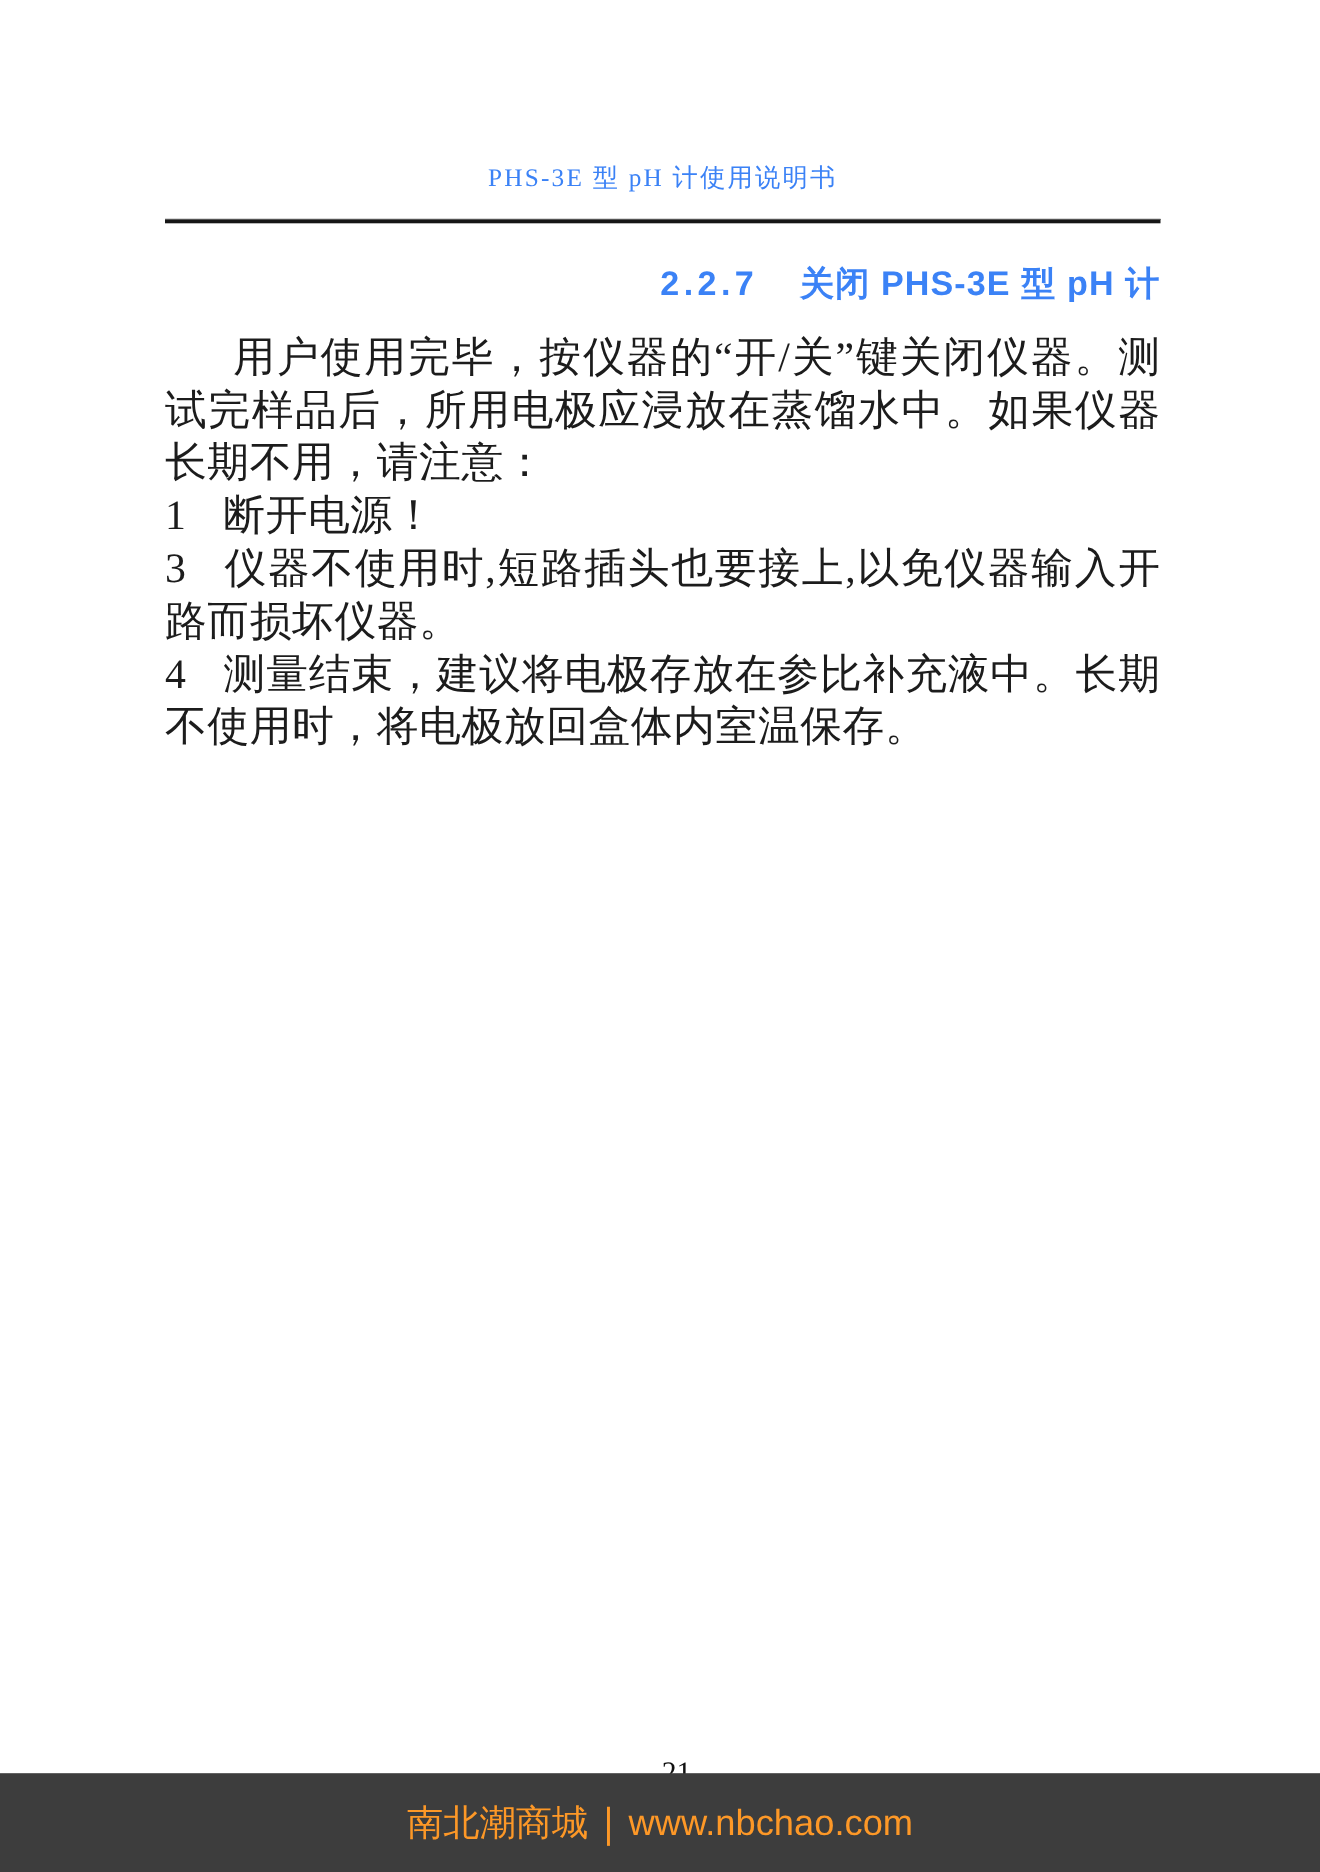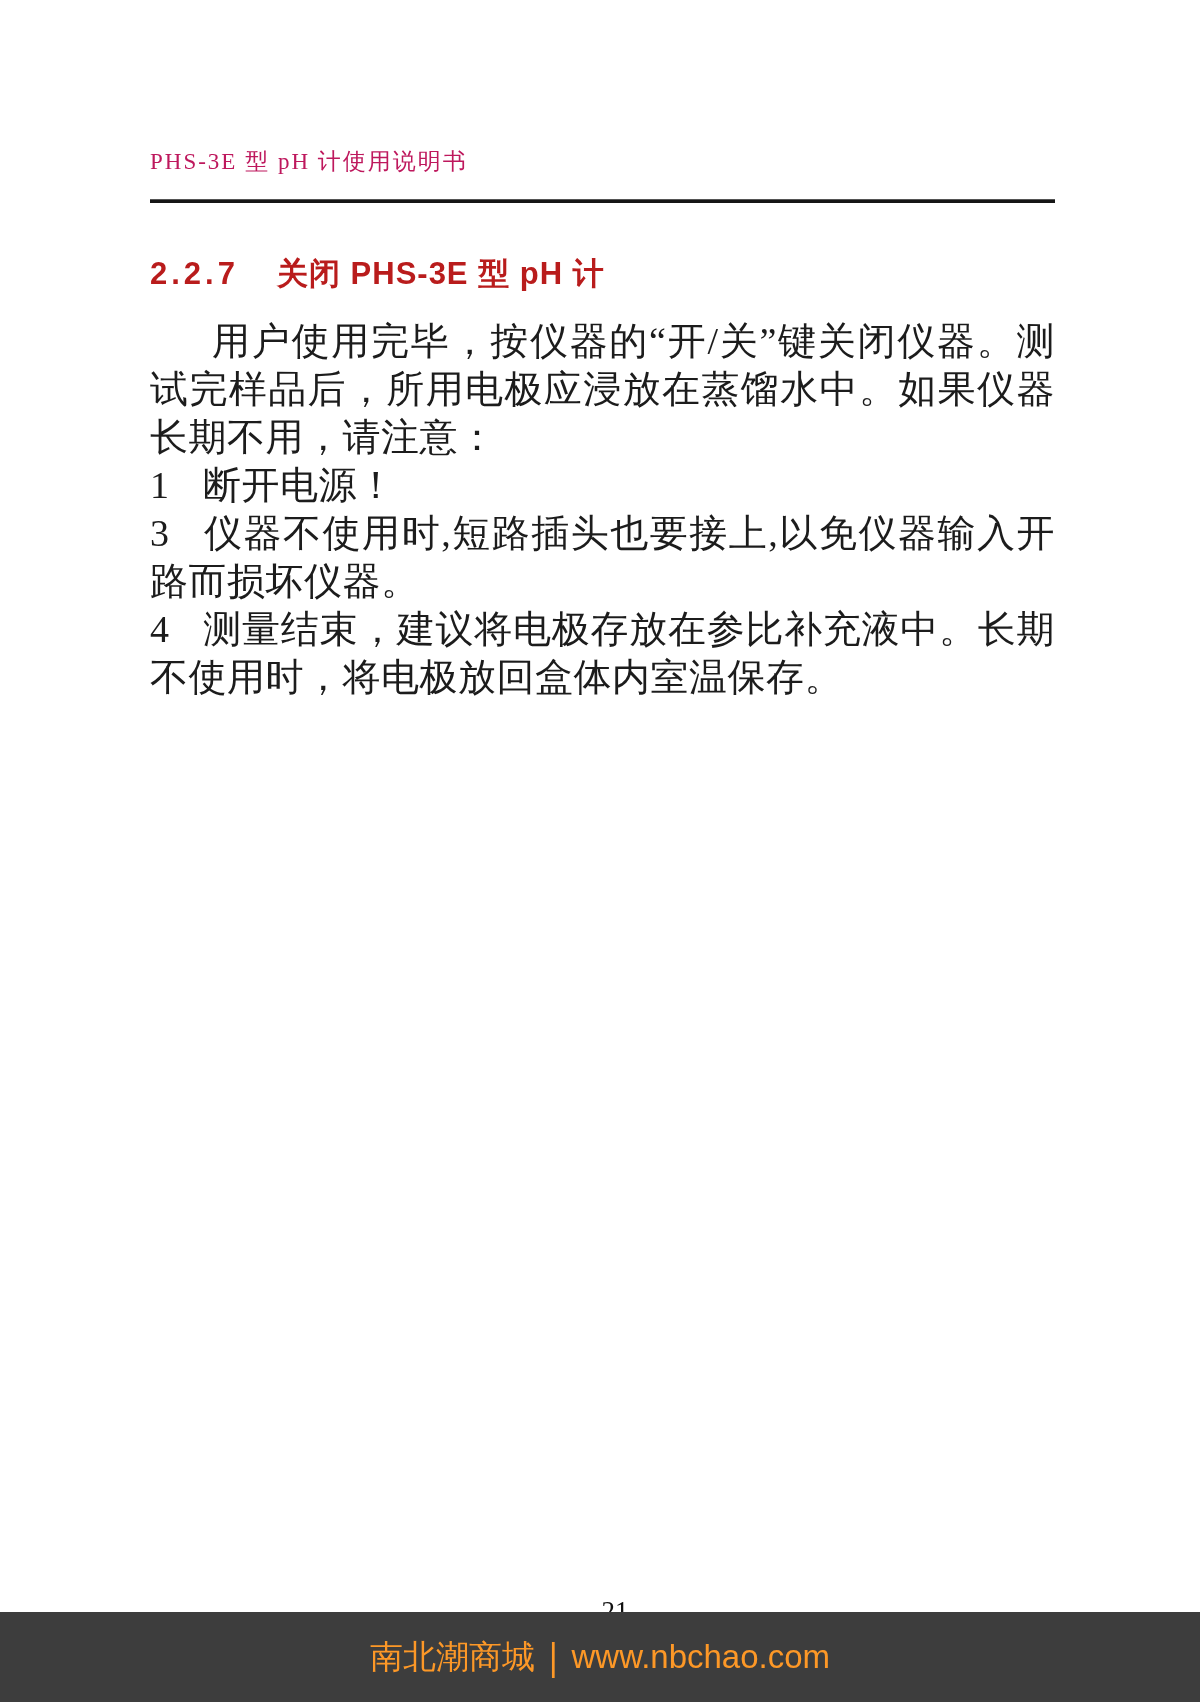--- a/index.html
+++ b/index.html
@@ -8,43 +8,45 @@
     width:1200px;height:1702px;
     margin:0 auto;
     background:#ffffff;
     overflow:hidden;
     font-family:"Liberation Serif","DejaVu Serif",serif;
     color:#1c1c1c;
   }
   .doc-header{
     position:absolute;
     top:146px;left:150px;width:905px;
+    text-align:center;
     font-size:23px;
     letter-spacing:2px;
-    color:#be185d;
+    color:#3b82f6;
   }
   .header-rule{
     position:absolute;
     top:199px;left:150px;width:905px;
     height:3px;
     background:#161616;
     border-top:1px solid #555;
   }
   .content{
     position:absolute;
     top:237px;left:150px;width:905px;
   }
   .section-heading{
     font-family:"Liberation Sans","DejaVu Sans",sans-serif;
     font-weight:bold;
     font-size:31px;
-    color:#b91c1c;
-    margin:16px 0 22px 0;
+    color:#3b82f6;
+    margin:0 0 22px 0;
     line-height:42px;
     white-space:nowrap;
+    text-align:right;
   }
   .section-number{letter-spacing:4px;}
   .section-title{margin-left:38px;letter-spacing:1px;}
   .body-text{
     font-size:38px;
     line-height:48px;
     text-align:justify;
     letter-spacing:0.5px;
   }
   .intro-para{

